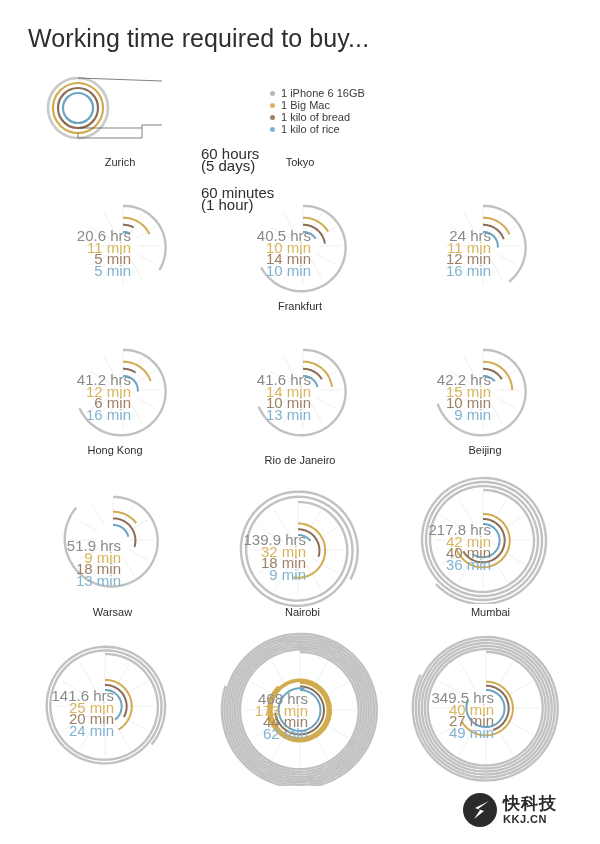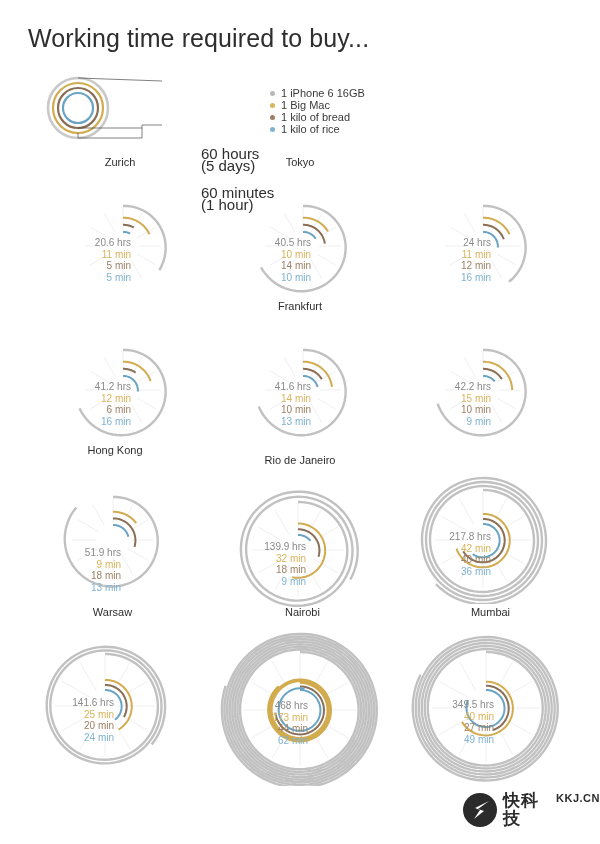--- a/index.html
+++ b/index.html
@@ -32,33 +32,32 @@
   
   #chart-grid{position:absolute;left:0;top:156px;width:600px;}
   .chart-cell{position:absolute;}
   .chart-title{
     position:absolute;left:0;right:0;top:0;text-align:center;
     font-size:11px;color:#2e2e2e;white-space:nowrap;
   }
   .chart-svg-wrap{position:absolute;left:0;top:14px;}
   .val-stack{
     position:absolute;text-align:right;
-    font-size:10px;line-height:11.6px;white-space:nowrap;
+    font-size:15px;line-height:11.6px;white-space:nowrap;
     pointer-events:none;
-    margin-top:7px;
   }
   .v-phone{color:#8a8a8a;}
   .v-bigmac{color:#d9b45c;}
   .v-bread{color:#9c8064;}
   .v-rice{color:#7fb3d0;}
 
   
   #watermark{position:absolute;left:462px;top:792px;display:flex;align-items:center;}
   #watermark .wm-mark{flex:0 0 auto;}
-  #watermark .wm-text{margin-left:5px;display:flex;flex-direction:row;justify-content:flex-start;}
+  #watermark .wm-text{margin-left:5px;display:flex;flex-direction:column;justify-content:flex-start;}
   .wm-cn{font-size:17px;font-weight:bold;color:#2b2b2b;letter-spacing:1px;line-height:18px;}
   .wm-en{font-size:11px;font-weight:bold;color:#2b2b2b;letter-spacing:.5px;line-height:12px;}
 </style>
 </head>
 <body>
 
 <div id="page-title">Working time required to buy...</div>
 
 <div id="key-block">
   <svg width="250" height="72" viewBox="0 0 250 72">
@@ -325,20 +324,21 @@
           <path d="M98.00 67.00L98.59 66.99L99.18 67.01L99.77 67.05L100.36 67.11L100.94 67.20L101.53 67.31L102.11 67.44L102.68 67.60L103.25 67.78L103.81 67.98L104.36 68.20L104.91 68.44L105.44 68.71L105.97 69.00L106.48 69.31L106.98 69.63L107.47 69.98L107.95 70.35L108.41 70.74L108.86 71.14L109.29 71.56L109.71 72.00L110.10 72.46L110.48 72.93" fill="none" stroke="#6aa4c4" stroke-width="2.0" stroke-linecap="butt"></path>
         </svg></div>
       <div class="val-stack" style="left: 34px; top: 80px; width: 72px;">
         <div class="v-phone">139.9 hrs</div>
         <div class="v-bigmac">32 min</div>
         <div class="v-bread">18 min</div>
         <div class="v-rice">9 min</div>
       </div>
     </div>
     <div class="chart-cell" style="left: 385px; top: 288px; width: 200px; height: 160px;">
+      <div class="chart-title">Beijing</div>
       <div class="chart-svg-wrap" style="width: 200px; height: 146px;"><svg width="200" height="146" viewBox="0 0 200 146">
           <g>
             <line x1="98.0" y1="64.0" x2="98.0" y2="34.0" stroke="#e4e4e4" stroke-width="0.6"></line>
             <line x1="107.0" y1="66.4" x2="122.0" y2="40.4" stroke="#e4e4e4" stroke-width="0.6"></line>
             <line x1="113.6" y1="73.0" x2="139.6" y2="58.0" stroke="#e4e4e4" stroke-width="0.6"></line>
             <line x1="116.0" y1="82.0" x2="146.0" y2="82.0" stroke="#e4e4e4" stroke-width="0.6"></line>
             <line x1="113.6" y1="91.0" x2="139.6" y2="106.0" stroke="#e4e4e4" stroke-width="0.6"></line>
             <line x1="107.0" y1="97.6" x2="122.0" y2="123.6" stroke="#e4e4e4" stroke-width="0.6"></line>
             <line x1="98.0" y1="100.0" x2="98.0" y2="130.0" stroke="#e4e4e4" stroke-width="0.6"></line>
             <line x1="89.0" y1="97.6" x2="74.0" y2="123.6" stroke="#e4e4e4" stroke-width="0.6"></line>

